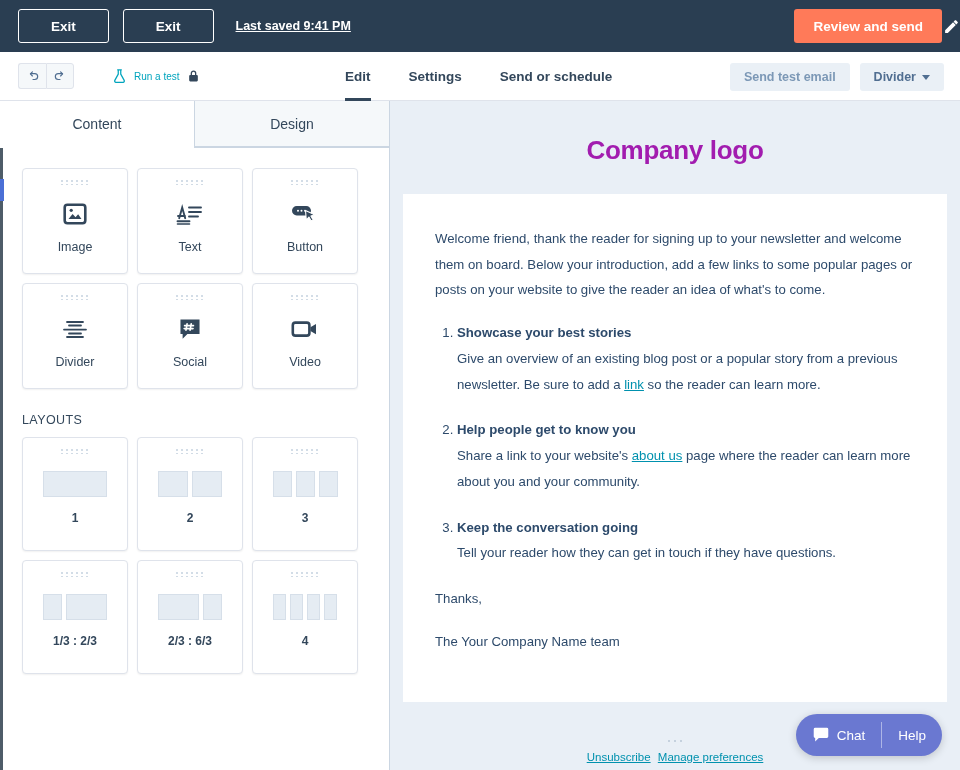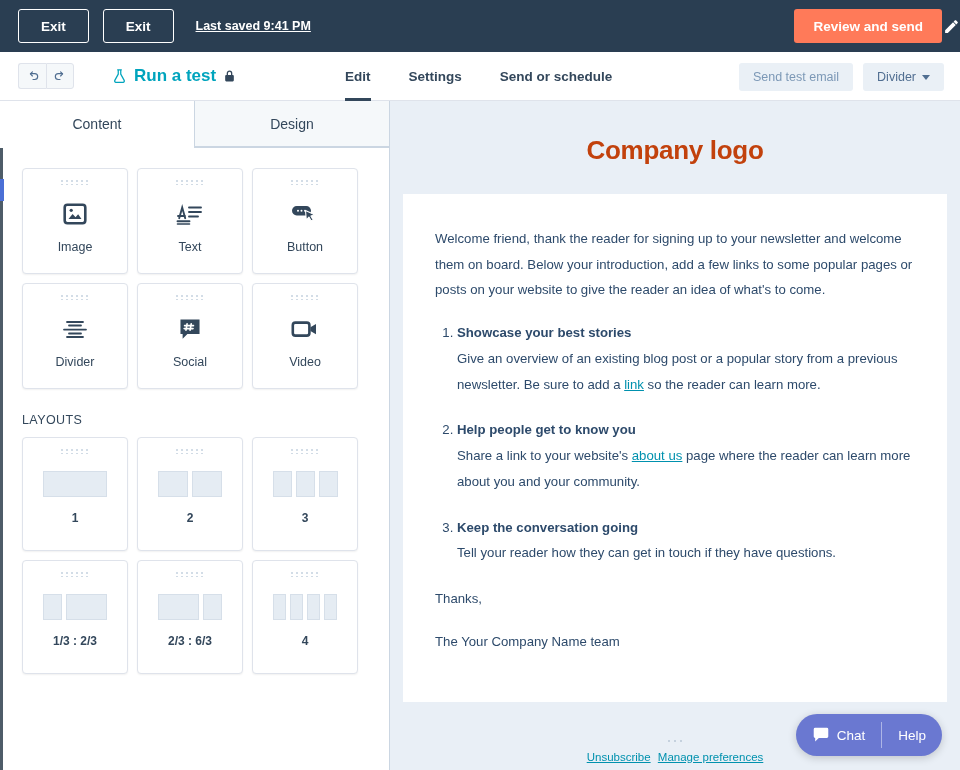--- a/index.html
+++ b/index.html
@@ -11,21 +11,21 @@
   }
   #app { position: relative; width: 960px; height: 770px; }
 
   
   .topbar {
     position: absolute; top: 0; left: 0; width: 960px; height: 52px;
     background: #2a3e52;
     display: flex; align-items: center;
   }
   .tb-btn {
-    height: 34px; min-width: 68px; padding: 0 22px;
+    height: 34px; min-width: 68px; padding: 0 32px;
     border: 1.5px solid #ffffff; border-radius: 3px;
     background: transparent; color: #ffffff;
     font-size: 13.5px; font-weight: 700;
     display: flex; align-items: center; justify-content: center;
     cursor: pointer;
   }
   #exit-btn { margin-left: 18px; }
   #save-btn { margin-left: 14px; }
   .last-saved {
     margin-left: 22px; color: #ffffff; font-size: 12.5px;
@@ -57,37 +57,37 @@
   .undo-btn {
     width: 28px; height: 26px; background: #f5f8fa;
     border: 1px solid #dfe3eb; display: flex; align-items: center; justify-content: center;
     cursor: pointer;
   }
   .undo-btn:first-child { border-radius: 3px 0 0 3px; border-right: none; }
   .undo-btn:last-child { border-radius: 0 3px 3px 0; }
   .run-test {
     margin-left: 38px; display: flex; align-items: center; gap: 7px; cursor: pointer;
   }
-  .run-test-label { color: #00a4bd; font-size: 17px; font-weight: 700; }
+  .run-test-label { color: #00a4bd; font-size: 10px; font-weight: 400; }
   .center-tabs {
     position: absolute; left: 345px; top: 0; height: 49px;
     display: flex; align-items: center; gap: 38px;
   }
   .ctab {
     position: relative; height: 49px; display: flex; align-items: center;
     font-size: 13.5px; color: #33475b; font-weight: 600; cursor: pointer;
   }
   .ctab.active::after {
     content: ""; position: absolute; left: 0; right: 0; bottom: 0; height: 3px;
     background: #33475b;
   }
   .sub-right { position: absolute; right: 16px; top: 11px; display: flex; gap: 10px; }
   .ghost-btn {
     height: 28px; padding: 0 14px; border-radius: 3px; border: none;
-    background: #eaf0f6; color: #7c98b6; font-size: 12.5px; font-weight: 400;
+    background: #eaf0f6; color: #7c98b6; font-size: 12.5px; font-weight: 700;
     display: flex; align-items: center; gap: 6px; cursor: pointer;
   }
   .ghost-btn.dark { color: #506e91; }
   .caret { width: 0; height: 0; border-left: 4px solid transparent;
            border-right: 4px solid transparent; border-top: 5px solid #506e91; }
 
   
   .left-panel {
     position: absolute; top: 101px; left: 0; width: 390px; height: 669px;
     background: #ffffff; border-right: 1px solid #cbd6e2;
@@ -138,21 +138,21 @@
   .lay-vis span { background: #e5ecf3; border: 1px solid #d6dfe9; height: 26px; display: block; }
   .lay-label { margin-top: 12px; font-size: 12px; color: #33475b; font-weight: 600; }
 
   
   .canvas {
     position: absolute; top: 101px; left: 390px; width: 570px; height: 669px;
     background: #e9eff6; overflow: hidden;
   }
   .logo-head {
     text-align: center; padding: 34px 0 28px 0;
-    color: #c2410c; font-size: 26px; font-weight: 700; letter-spacing: -.3px;
+    color: #a21caf; font-size: 26px; font-weight: 700; letter-spacing: -.3px;
   }
   .email-card {
     margin: 0 13px; background: #ffffff; min-height: 455px;
     padding: 32px 22px 30px 32px;
   }
   .ebody { font-size: 13.2px; line-height: 1.95; color: #2d4a6b; }
   .ebody p { margin-bottom: 17px; }
   .elist { list-style: decimal; margin: 0 0 0 22px; padding: 0; }
   .elist > li { margin-bottom: 20px; color: #2d4a6b; }
   .elist > li > strong { font-weight: 700; display: block; }

